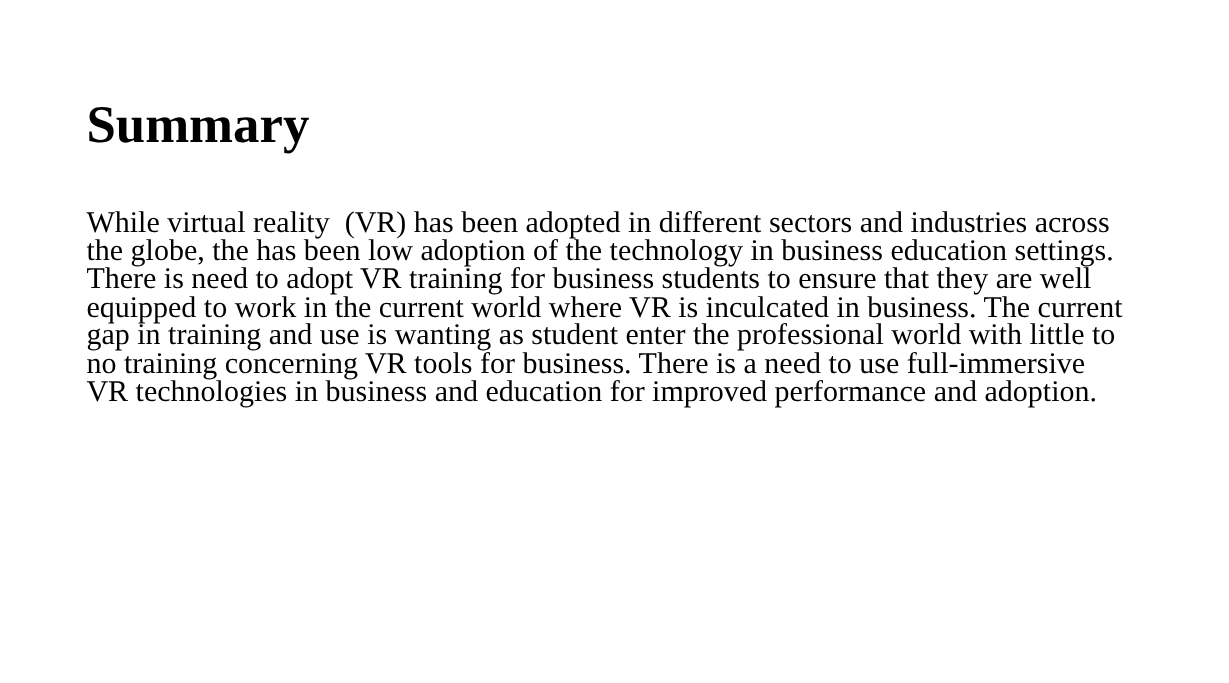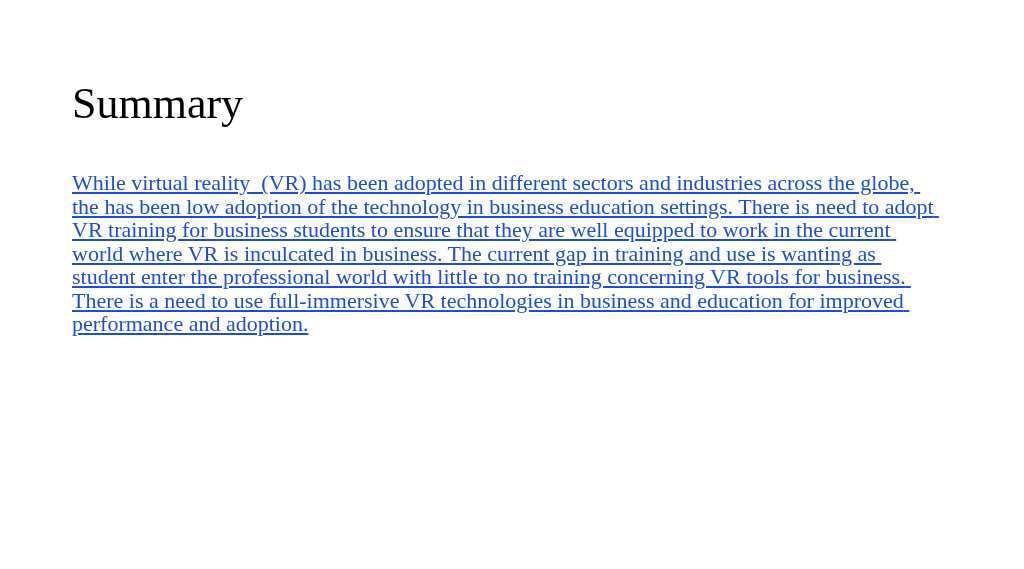--- a/index.html
+++ b/index.html
@@ -18,34 +18,33 @@
     position: absolute;
     inset: 0;
     background: #ffffff;
   }
   .slide-title {
     position: absolute;
     left: 72px;
     top: 50px;
     font-size: 44px;
     line-height: 1.15;
-    font-weight: 400;
+    font-weight: 700;
     color: #000000;
     letter-spacing: 0px;
   }
   .slide-body {
     position: absolute;
     left: 72px;
     top: 149px;
     width: 868px;
-    font-size: 22px;
+    font-size: 25px;
     line-height: 23.5px;
-    color: #1d4ed8;
+    color: #000000;
     white-space: pre-wrap; 
-    text-decoration: underline;
   }
 </style>
 </head>
 <body>
 
 <div class="slide">
   <h1 class="slide-title">Summary</h1>
   <p class="slide-body">While virtual reality  (VR) has been adopted in different sectors and industries across the globe, the has been low adoption of the technology in business education settings. There is need to adopt VR training for business students to ensure that they are well equipped to work in the current world where VR is inculcated in business. The current gap in training and use is wanting as student enter the professional world with little to no training concerning VR tools for business. There is a need to use full-immersive VR technologies in business and education for improved performance and adoption.</p>
 </div>
 

